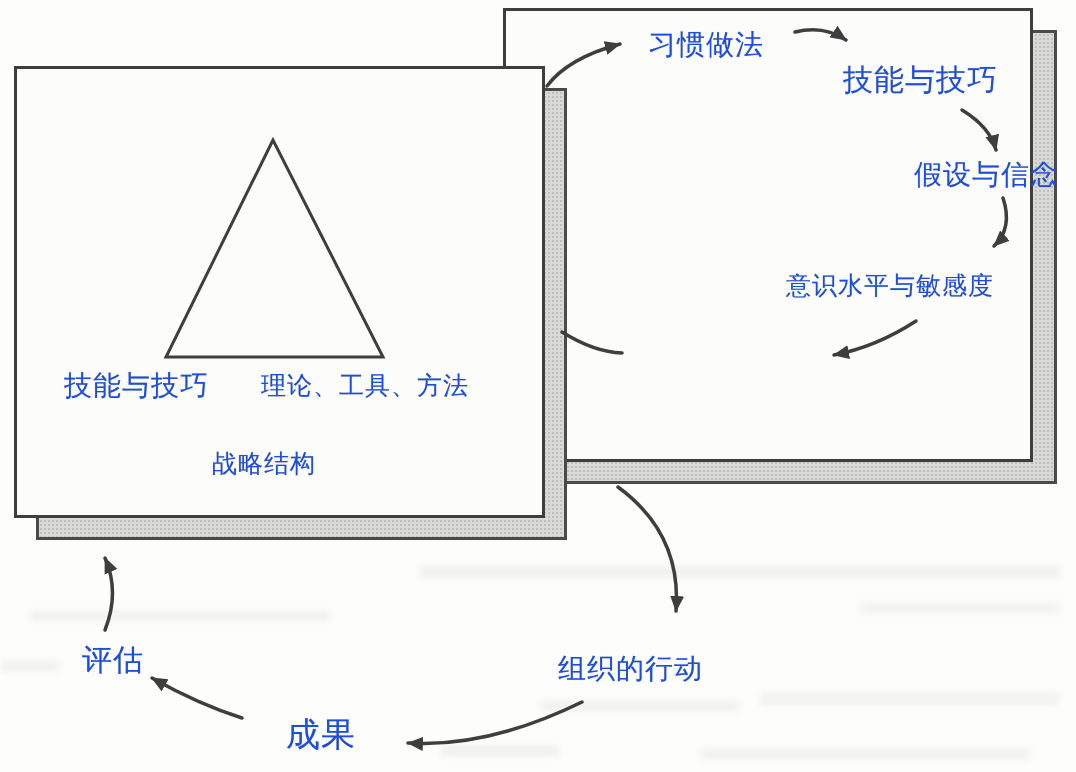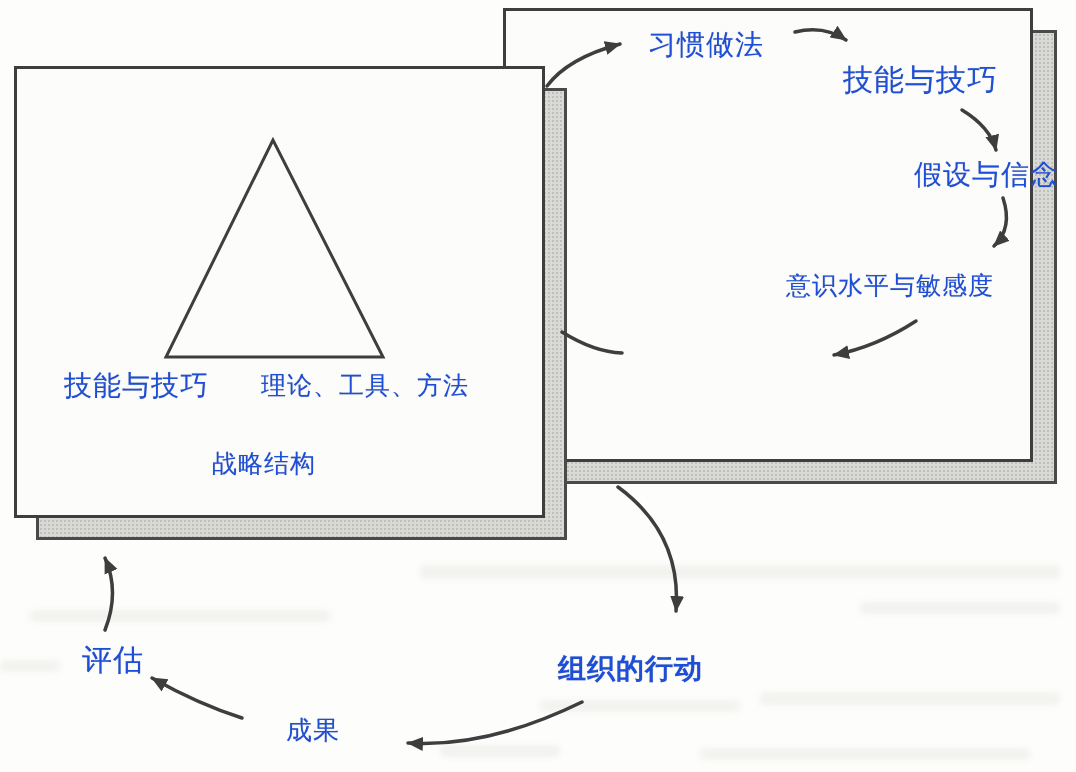--- a/index.html
+++ b/index.html
@@ -30,21 +30,21 @@
     position: absolute;
     white-space: nowrap;
     color: #1d4ed8;
     letter-spacing: 1px;
     line-height: 1.1;
     text-shadow: 0 0 1px rgba(60,60,60,0.35);
   }
   .fs27 { font-size: 25px; }
   .fs28 { font-size: 28px; }
   .fs29 { font-size: 30px; }
-  .fs30 { font-size: 26px; text-align: center; }
+  .fs30 { font-size: 34px; text-align: center; }
   svg.overlay {
     position: absolute;
     left: 0; top: 0;
     width: 1076px; height: 772px;
     pointer-events: none;
   }
   .bleed {
     position: absolute;
     background: #e9e9e4;
     opacity: 0.55;
@@ -74,21 +74,21 @@
 
   <span class="label fs28" style="left:64px; top:371px;">技能与技巧</span>
   <span class="label fs27" style="left:212px; top:450px;">战略结构</span>
   <span class="label fs27" style="left:261px; top:372px;">理论、工具、方法</span>
 
   <span class="label fs28" style="left:648px; top:30px;">习惯做法</span>
   <span class="label fs29" style="left:843px; top:63px;">技能与技巧</span>
   <span class="label fs28" style="left:914px; top:160px;">假设与信念</span>
   <span class="label fs27" style="left:786px; top:272px;">意识水平与敏感度</span>
 
-  <span class="label fs28" style="left:558px; top:654px;font-weight:bold;">组织的行动</span>
+  <span class="label fs28" style="left:558px; top:654px;">组织的行动</span>
   <span class="label fs30" style="left:286px; top:716px;">成果</span>
   <span class="label fs29" style="left:82px; top:643px;">评估</span>
 
   <svg class="overlay" viewBox="0 0 1076 772" xmlns="http://www.w3.org/2000/svg">
     <defs>
       <marker id="ah" markerUnits="userSpaceOnUse" markerWidth="20" markerHeight="16" refX="15" refY="8" orient="auto">
         <path d="M0,1 L16,8 L0,15 Z" fill="#3e3e3e"></path>
       </marker>
     </defs>
 

